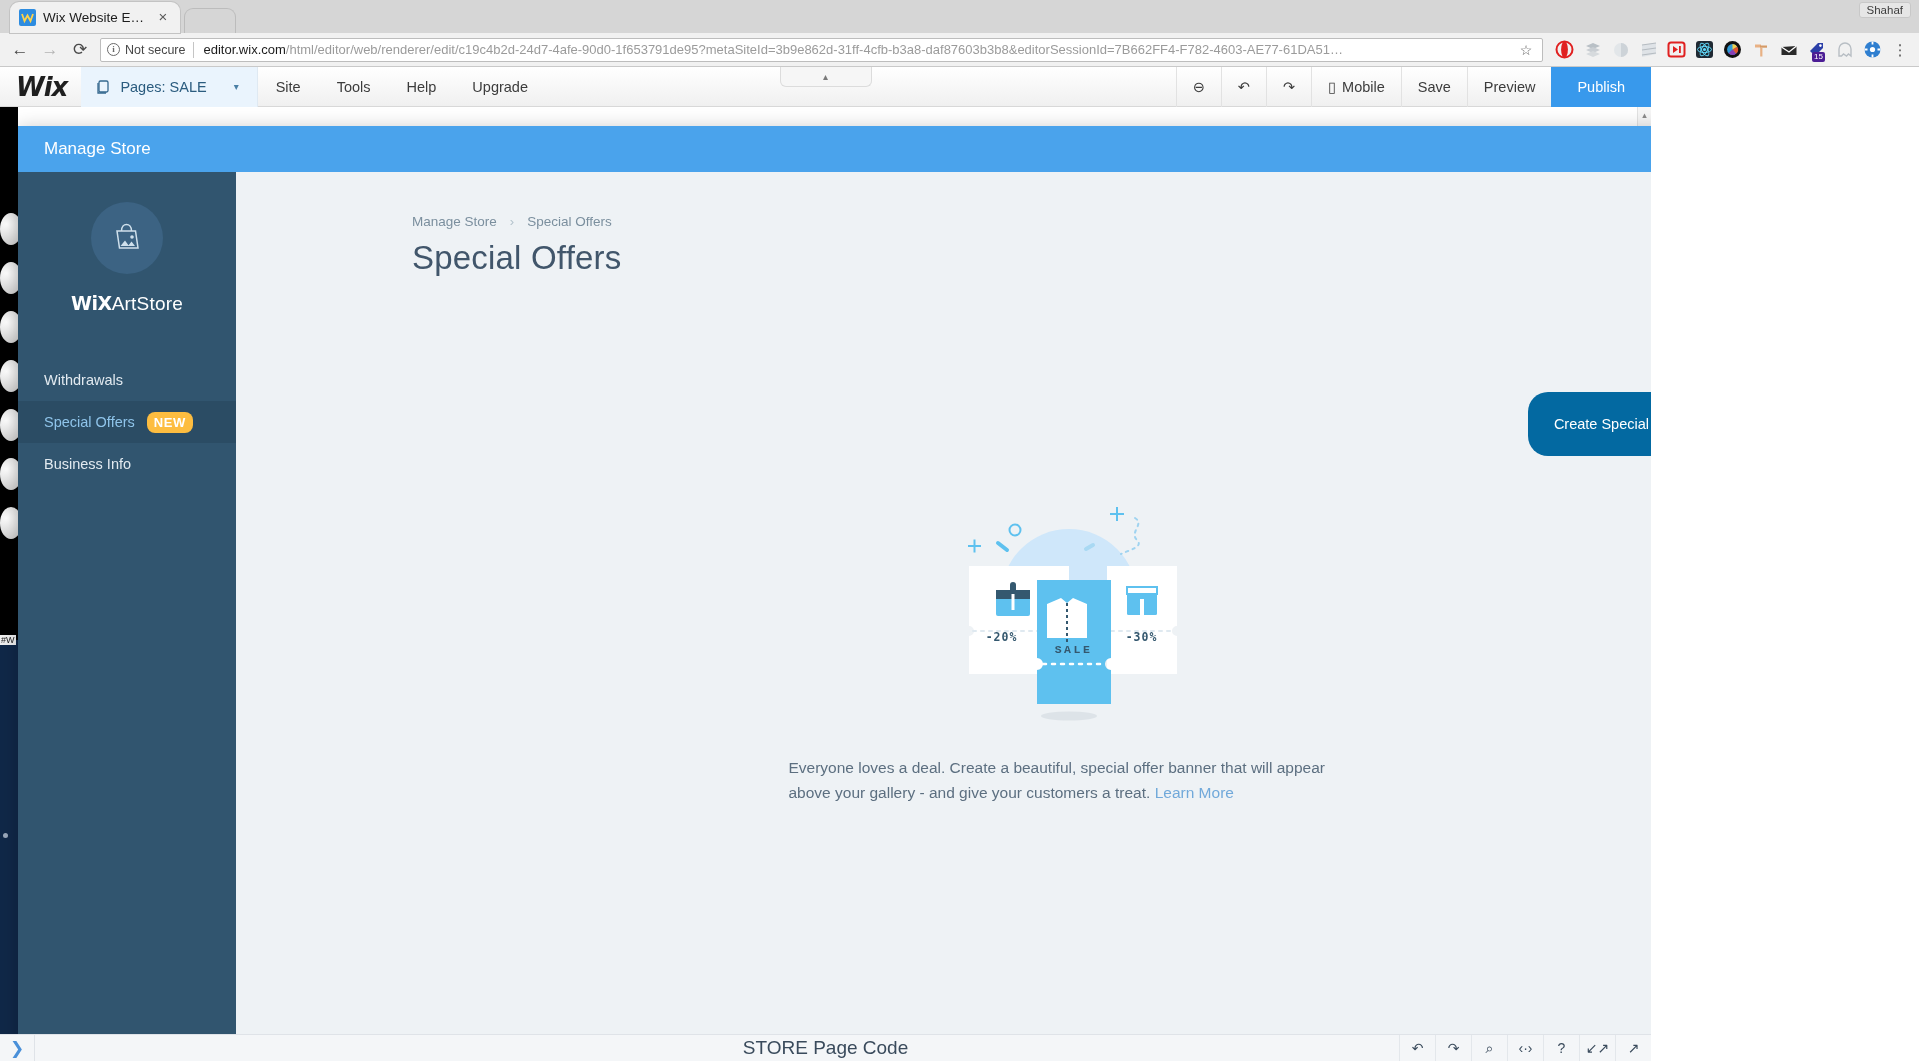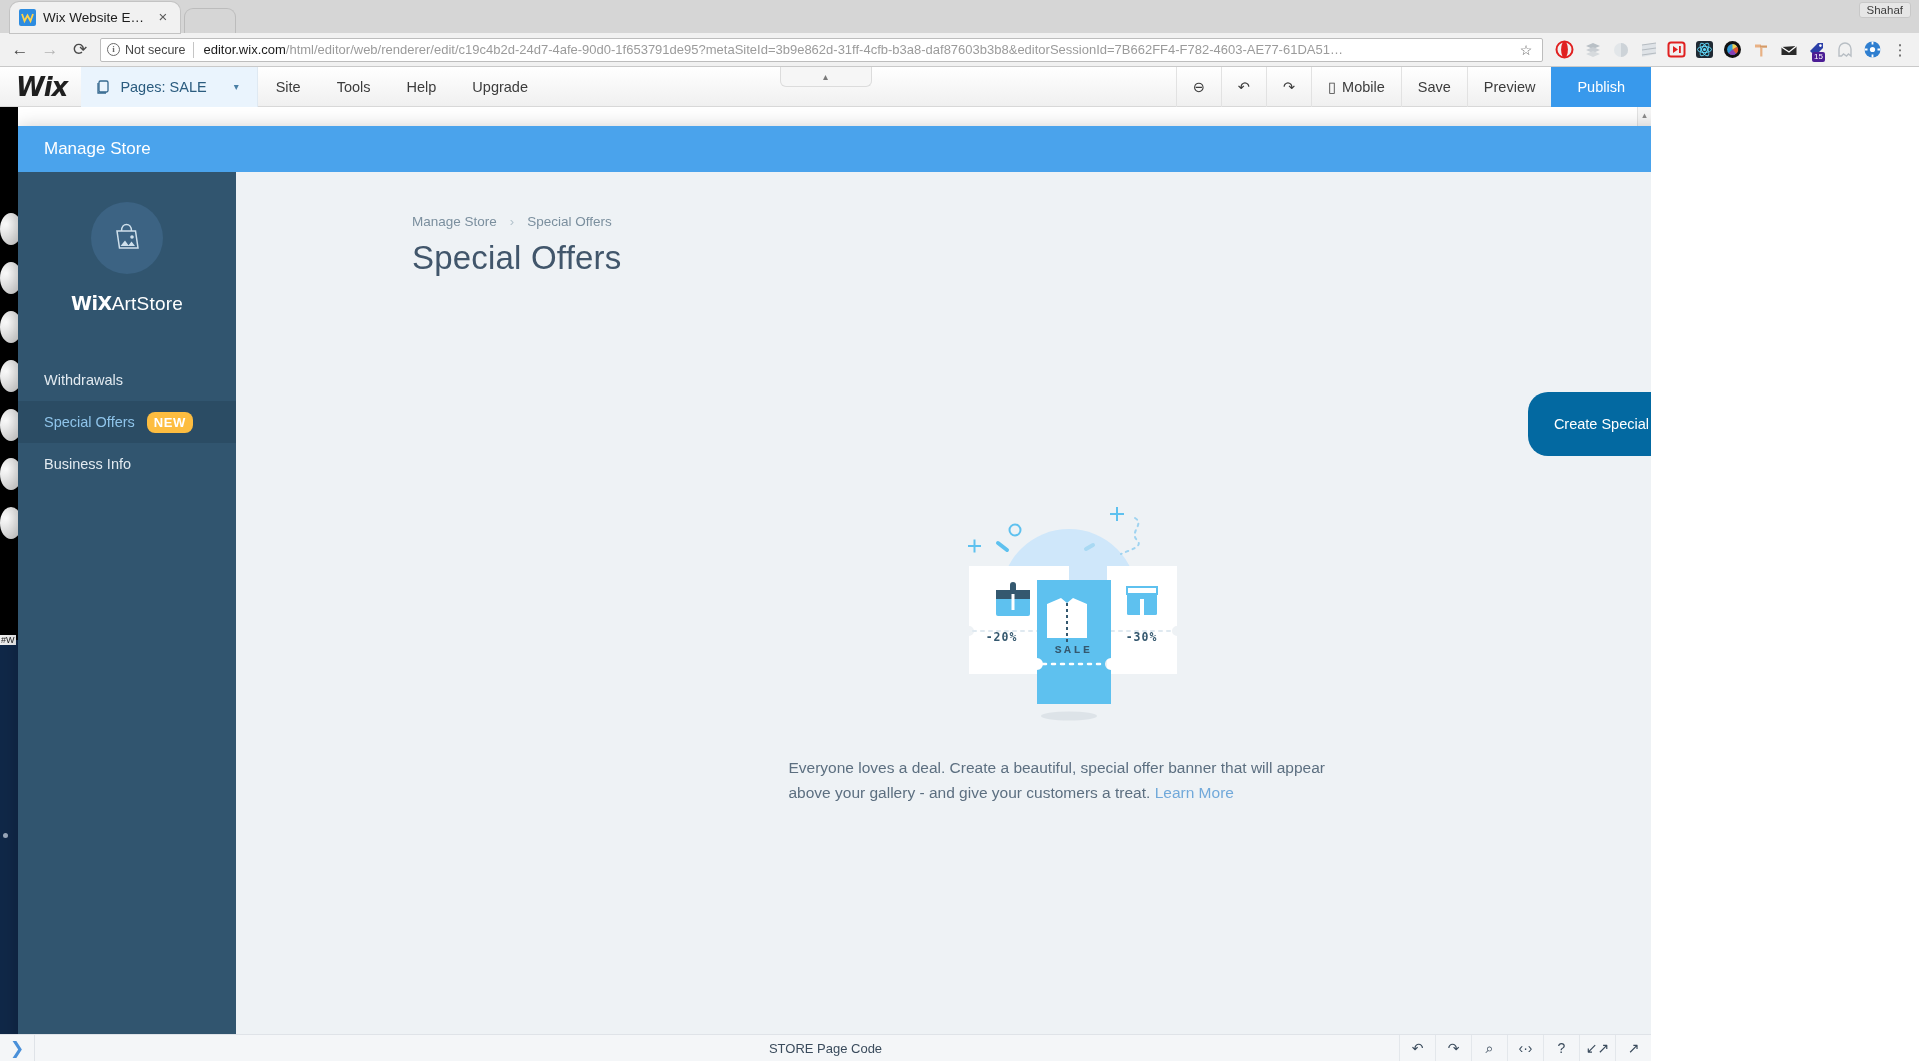--- a/index.html
+++ b/index.html
@@ -184,21 +184,21 @@
     background: #f4f6f8; border-top: 1px solid #dfe3e8;
     display: flex; align-items: center;
   }
   .footer-arrow {
     width: 34px; text-align: center; color: #4a90d9;
     font-size: 17px; font-family: "Liberation Serif", serif;
   }
   .footer-vline { width: 1px; height: 27px; background: #dfe3e8; }
   .footer-label {
     position: absolute; left: 50%; transform: translateX(-50%);
-    font-size: 13px; color: #3a4b5c;
+    font-size: 19px; color: #3a4b5c;
   }
   .footer-tools { margin-left: auto; display: flex; align-items: center; height: 27px; }
   .ftool {
     width: 36px; height: 27px;
     display: flex; align-items: center; justify-content: center;
     border-left: 1px solid #e3e7eb;
     color: #3a4b5c; font-size: 14px;
   }
 
   

